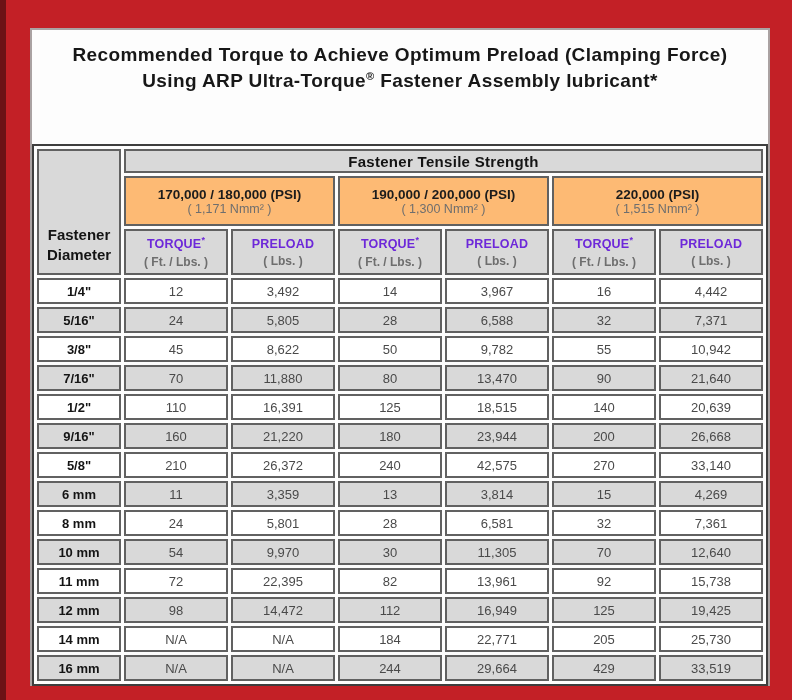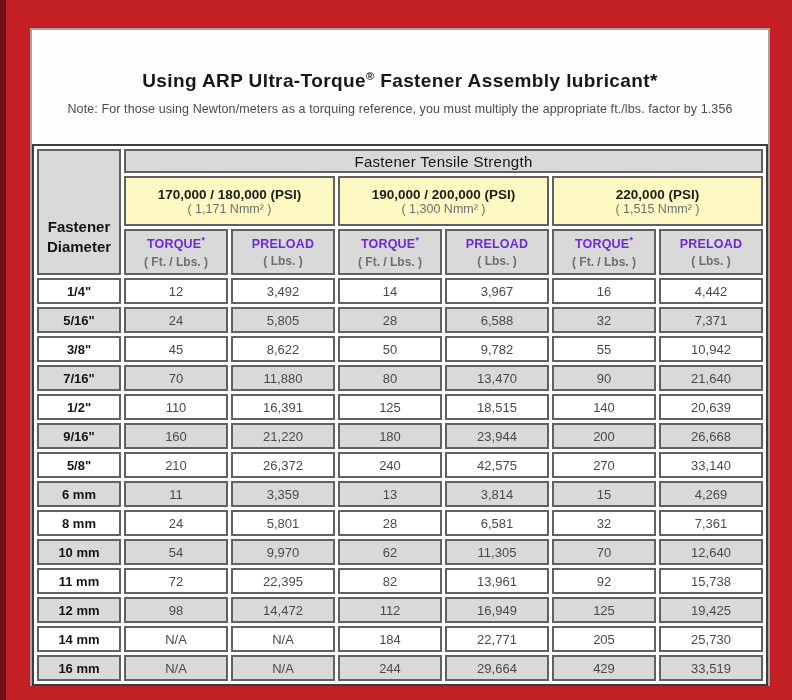--- a/index.html
+++ b/index.html
@@ -61,54 +61,53 @@
     font-size: 13px;
     overflow: hidden;
   }
   .th-corner {
     background: #d9d9d9;
     vertical-align: bottom;
     font-weight: bold;
     font-size: 15px;
     color: #141414;
     line-height: 1.3;
-    padding-bottom: 17px;
+    padding-bottom: 9px;
   }
   .th-tensile {
     background: #d9d9d9;
     height: 20px;
-    font-weight: normal;
+    font-weight: bold;
     font-size: 15px;
     color: #141414;
     letter-spacing: 0.3px;
   }
-  .th-psi { height: 46px; background: #fef9c3; }
+  .th-psi { height: 46px; background: #fdba74; }
   .th-psi .psi { font-weight: bold; font-size: 13.5px; color: #1c1c1c; }
   .th-psi .sub { font-weight: normal; font-size: 12.5px; color: #6e6e6e; margin-top: 0; }
   .th-col { height: 42px; background: #d9d9d9; }
   .th-col .lbl { font-weight: bold; font-size: 12.5px; color: #6d28d9; letter-spacing: 0.2px; }
   .th-col .lbl sup { font-size: 9px; }
   .th-col .sub { font-weight: bold; font-size: 12px; color: #6e6e6e; margin-top: 3px; }
   tbody td { height: 22px; }
   tbody td.diam { font-weight: bold; color: #141414; font-size: 13px; }
   tbody tr.shade td { background: #d9d9d9; }
 </style>
 </head>
 <body>
 
 <div class="maroon-strip"></div>
 
 <div class="panel">
 
   <h1 class="title">
-    <br>
+    <span>Recommended Torque to Achieve Optimum Preload (Clamping Force)</span><br>
     <span>Using ARP Ultra-Torque</span><sup class="reg">®</sup><span> Fastener Assembly lubricant*</span>
   </h1>
 
-  <p class="note">Note: For those using Newton/meters as a torquing reference, you must multiply the appropriate ft./lbs. factor by 1.356</p>
 
   <table class="torque">
     <colgroup>
       <col class="c-diam">
       <col span="6">
     </colgroup>
     <thead>
       <tr>
         <td rowspan="3" class="th-corner">
           <span>Fastener</span><br>
@@ -236,21 +235,21 @@
           <td>5,801</td>
           <td>28</td>
           <td>6,581</td>
           <td>32</td>
           <td>7,361</td>
         </tr>
         <tr class="shade">
           <td class="diam">10 mm</td>
           <td>54</td>
           <td>9,970</td>
-          <td>62</td>
+          <td>30</td>
           <td>11,305</td>
           <td>70</td>
           <td>12,640</td>
         </tr>
         <tr>
           <td class="diam">11 mm</td>
           <td>72</td>
           <td>22,395</td>
           <td>82</td>
           <td>13,961</td>

